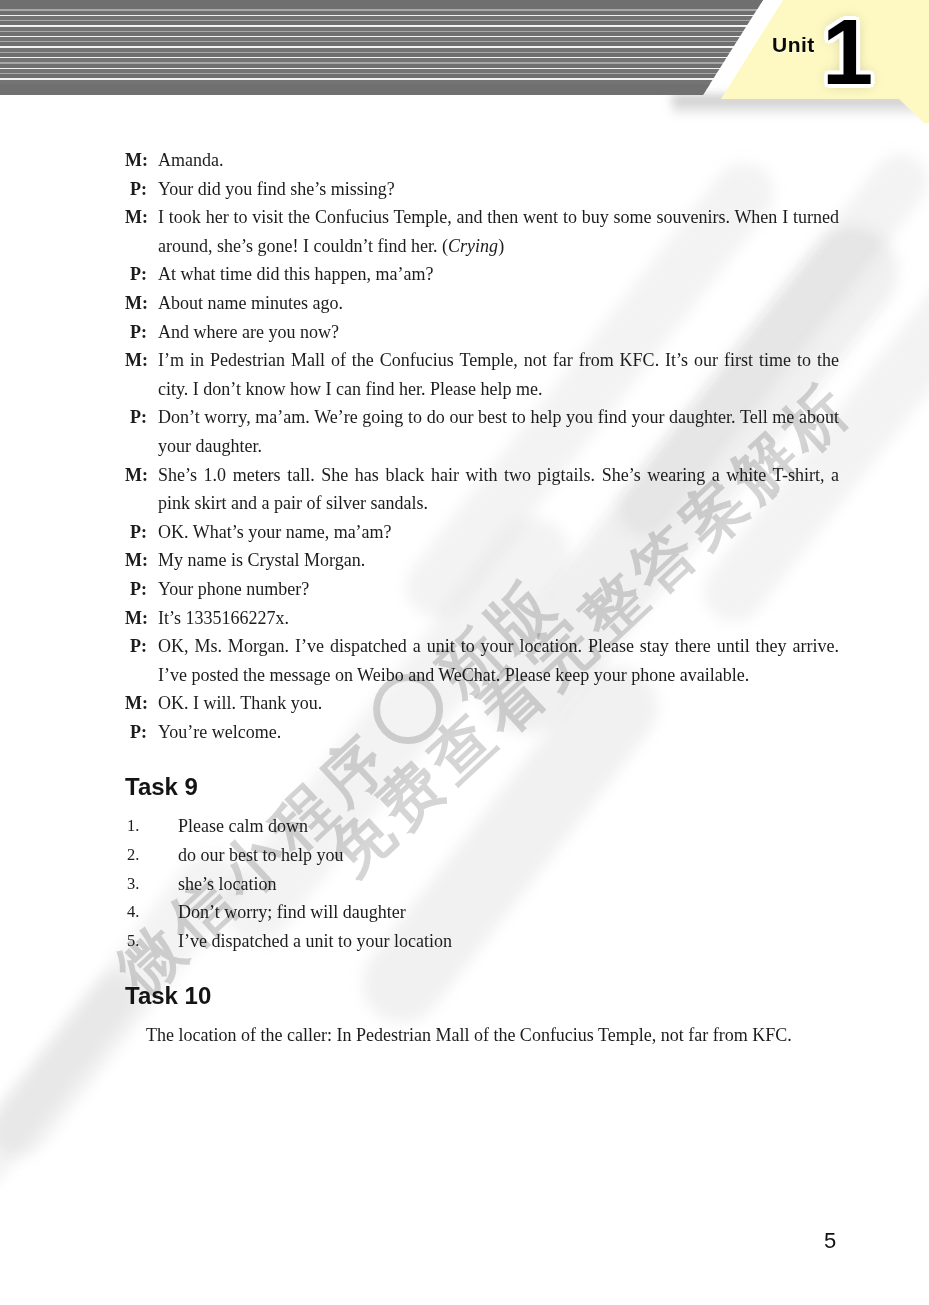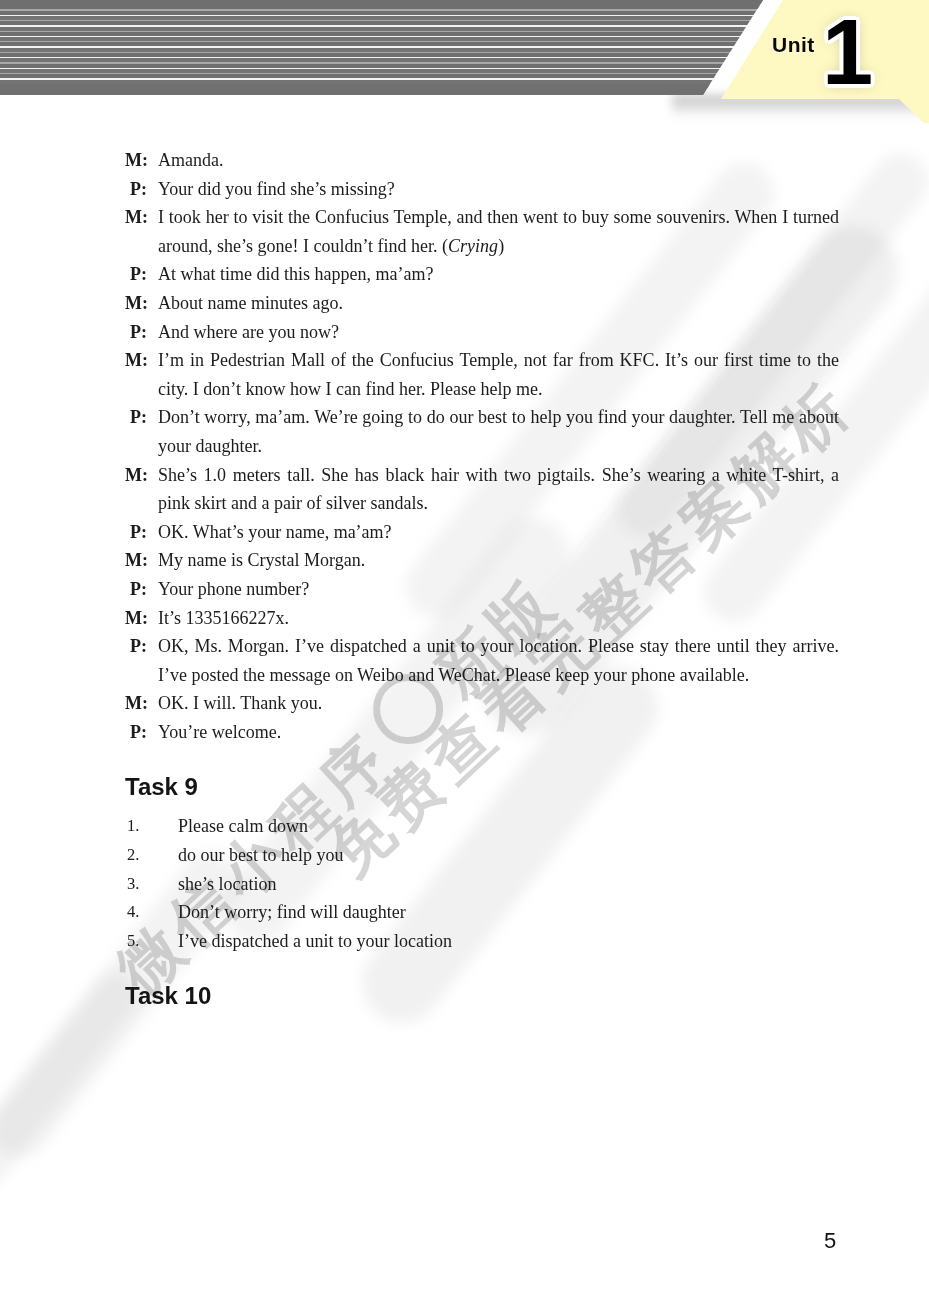--- a/index.html
+++ b/index.html
@@ -225,17 +225,18 @@
           <span class="list-text">Don’t worry; find will daughter</span>
         </div>
         <div class="list-row">
           <span class="list-num">5.</span>
           <span class="list-text">I’ve dispatched a unit to your location</span>
         </div>
       </div>
 
     <h2 class="task-title">Task 10</h2>
     <div class="answers" id="task10-paragraphs">
+        <p class="ans">The location of the caller: In Pedestrian Mall of the Confucius Temple, not far from KFC.</p>
       </div>
   </main>
 
   <div class="page-number">5</div>
 </div>
 
 </body></html>

